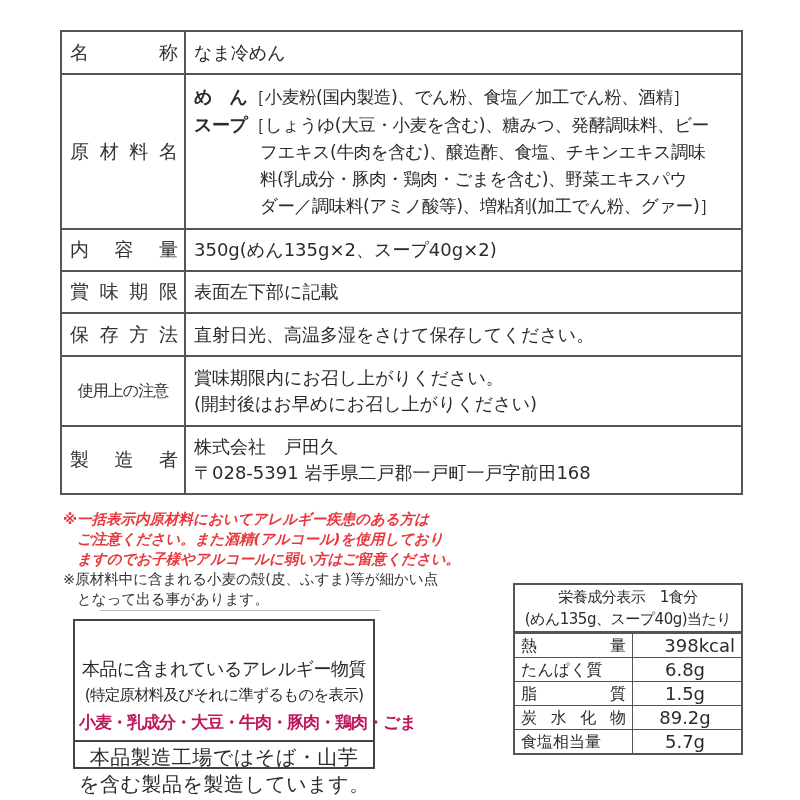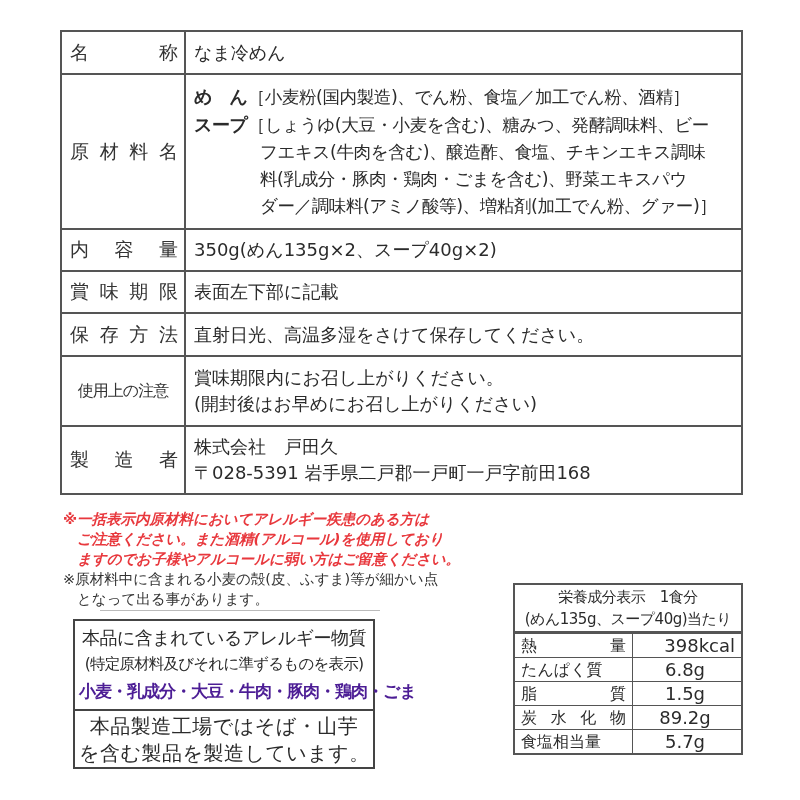--- a/index.html
+++ b/index.html
@@ -39,24 +39,24 @@
     .notes .gray { color: #333; }
 
     .sep-line {
       position: absolute; left: 100px; top: 610px; width: 280px; height: 1px; background: #bbb;
     }
 
     .allergen-box {
       position: absolute; left: 73px; top: 619px; width: 302px; height: 150px;
       border: 2px solid #444; box-sizing: border-box;
     }
-    .allergen-top { height: 90px; border-bottom: 2px solid #444; padding: 4px 4px 0 4px; box-sizing: border-box; text-align: center; }
+    .allergen-top { height: 90px; border-bottom: 2px solid #444; padding: 4px 4px 0 4px; box-sizing: border-box; text-align: center; margin-top: 31px; }
     .allergen-title { font-size: 18px; line-height: 26px; white-space: nowrap; letter-spacing: -0.5px; }
     .allergen-sub { font-size: 15.5px; line-height: 26px; white-space: nowrap; letter-spacing: -0.8px; }
-    .allergen-list { font-size: 17px; line-height: 28px; color: #4c1d95; font-weight: bold; white-space: nowrap; letter-spacing: -1px; }
+    .allergen-list { font-size: 17px; line-height: 28px; color: #be185d; font-weight: bold; white-space: nowrap; letter-spacing: -1px; }
     .allergen-bottom { padding: 2px 4px; text-align: center; font-size: 20px; line-height: 27px; white-space: nowrap; letter-spacing: 0.5px; }
 
     .nutrition {
       position: absolute; left: 513px; top: 583px; width: 230px;
       border: 2px solid #555; box-sizing: border-box;
     }
     .nut-head { text-align: center; font-size: 15px; line-height: 22px; border-bottom: 2px solid #555; padding: 1px 0; white-space: nowrap; letter-spacing: -0.5px; }
     .nut-row { display: flex; border-top: 1.5px solid #555; height: 24px; box-sizing: border-box; }
     .nut-row:first-of-type { border-top: none; }
     .nut-label { width: 118px; flex: none; border-right: 1.5px solid #555; padding: 0 6px; box-sizing: border-box;

